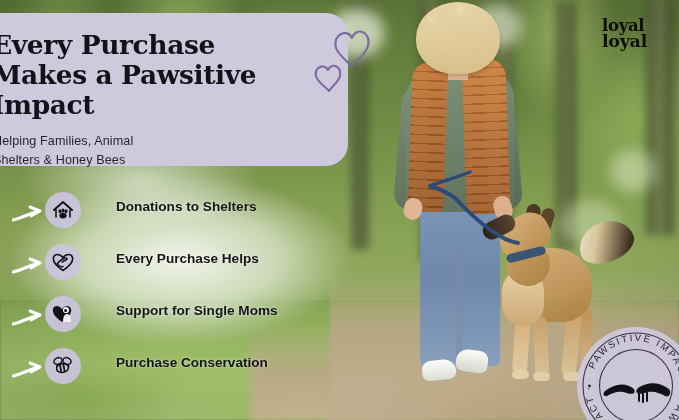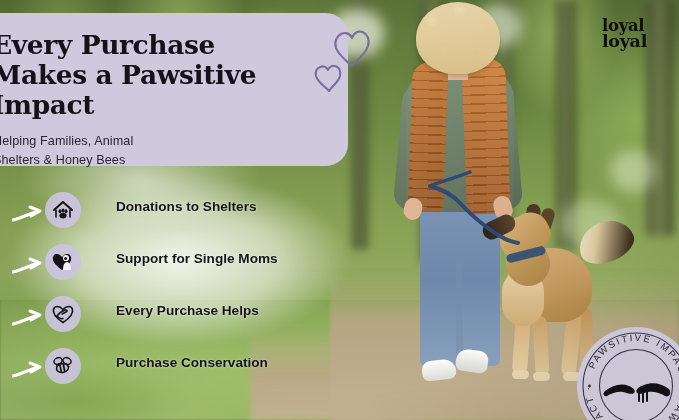--- a/index.html
+++ b/index.html
@@ -319,42 +319,42 @@
       <div class="flabel">Donations to Shelters</div>
     </div>
 
     <div class="frow">
       <svg class="arrow" viewBox="0 0 30 22">
         <path d="M1 16 C 9 14, 17 10, 26 7" stroke="#ffffff" stroke-width="3" fill="none" stroke-linecap="round"></path>
         <path d="M18 3 L 28 7 L 19 12" stroke="#ffffff" stroke-width="3" fill="none" stroke-linecap="round" stroke-linejoin="round"></path>
       </svg>
       <div class="icon-circle">
         <svg width="26" height="26" viewBox="0 0 26 26">
+          <path d="M13 21.5 C 5.5 16.5, 2.5 12.5, 3.5 8.5 C 4.5 4.5, 9.5 4.5, 13 8.5 C 16.5 4.5, 21.5 4.5, 22.5 8.5 C 23.5 12.5, 20.5 16.5, 13 21.5 Z" fill="none" stroke="#15131a" stroke-width="1.6" stroke-linejoin="round"></path>
+          <path d="M7 15 C 9 12, 12 10, 15 9 C 17 8.6, 18 10, 16 11 L 12 13" stroke="#15131a" stroke-width="1.5" fill="none" stroke-linecap="round"></path>
+          <path d="M7.5 15.5 C 9 17, 11 18, 13 17.5" stroke="#15131a" stroke-width="1.5" fill="none" stroke-linecap="round"></path>
+        </svg>
+      </div>
+      <div class="flabel">Every Purchase Helps</div>
+    </div>
+
+    <div class="frow">
+      <svg class="arrow" viewBox="0 0 30 22">
+        <path d="M1 16 C 9 14, 17 10, 26 7" stroke="#ffffff" stroke-width="3" fill="none" stroke-linecap="round"></path>
+        <path d="M18 3 L 28 7 L 19 12" stroke="#ffffff" stroke-width="3" fill="none" stroke-linecap="round" stroke-linejoin="round"></path>
+      </svg>
+      <div class="icon-circle">
+        <svg width="26" height="26" viewBox="0 0 26 26">
           <path d="M12 21 C 5 16, 2 12, 3 8 C 4 4, 9 4, 12 8 C 15 4, 20 4, 21 8 C 22 12, 19 16, 12 21 Z" fill="#15131a"></path>
           <circle cx="16" cy="9" r="3.1" fill="#f2f0f6"></circle>
           <path d="M13 21 C 13 15, 15 13, 17 13 C 19 13, 21 15, 21 21 Z" fill="#f2f0f6"></path>
           <circle cx="15.6" cy="9.4" r="1.5" fill="#15131a"></circle>
         </svg>
       </div>
       <div class="flabel">Support for Single Moms</div>
-    </div>
-
-    <div class="frow">
-      <svg class="arrow" viewBox="0 0 30 22">
-        <path d="M1 16 C 9 14, 17 10, 26 7" stroke="#ffffff" stroke-width="3" fill="none" stroke-linecap="round"></path>
-        <path d="M18 3 L 28 7 L 19 12" stroke="#ffffff" stroke-width="3" fill="none" stroke-linecap="round" stroke-linejoin="round"></path>
-      </svg>
-      <div class="icon-circle">
-        <svg width="26" height="26" viewBox="0 0 26 26">
-          <path d="M13 21.5 C 5.5 16.5, 2.5 12.5, 3.5 8.5 C 4.5 4.5, 9.5 4.5, 13 8.5 C 16.5 4.5, 21.5 4.5, 22.5 8.5 C 23.5 12.5, 20.5 16.5, 13 21.5 Z" fill="none" stroke="#15131a" stroke-width="1.6" stroke-linejoin="round"></path>
-          <path d="M7 15 C 9 12, 12 10, 15 9 C 17 8.6, 18 10, 16 11 L 12 13" stroke="#15131a" stroke-width="1.5" fill="none" stroke-linecap="round"></path>
-          <path d="M7.5 15.5 C 9 17, 11 18, 13 17.5" stroke="#15131a" stroke-width="1.5" fill="none" stroke-linecap="round"></path>
-        </svg>
-      </div>
-      <div class="flabel">Every Purchase Helps</div>
     </div>
 
     <div class="frow">
       <svg class="arrow" viewBox="0 0 30 22">
         <path d="M1 16 C 9 14, 17 10, 26 7" stroke="#ffffff" stroke-width="3" fill="none" stroke-linecap="round"></path>
         <path d="M18 3 L 28 7 L 19 12" stroke="#ffffff" stroke-width="3" fill="none" stroke-linecap="round" stroke-linejoin="round"></path>
       </svg>
       <div class="icon-circle">
         <svg width="26" height="26" viewBox="0 0 26 26">
           <ellipse cx="8" cy="8" rx="4.2" ry="3.2" fill="none" stroke="#15131a" stroke-width="1.5" transform="rotate(-25 8 8)"></ellipse>

